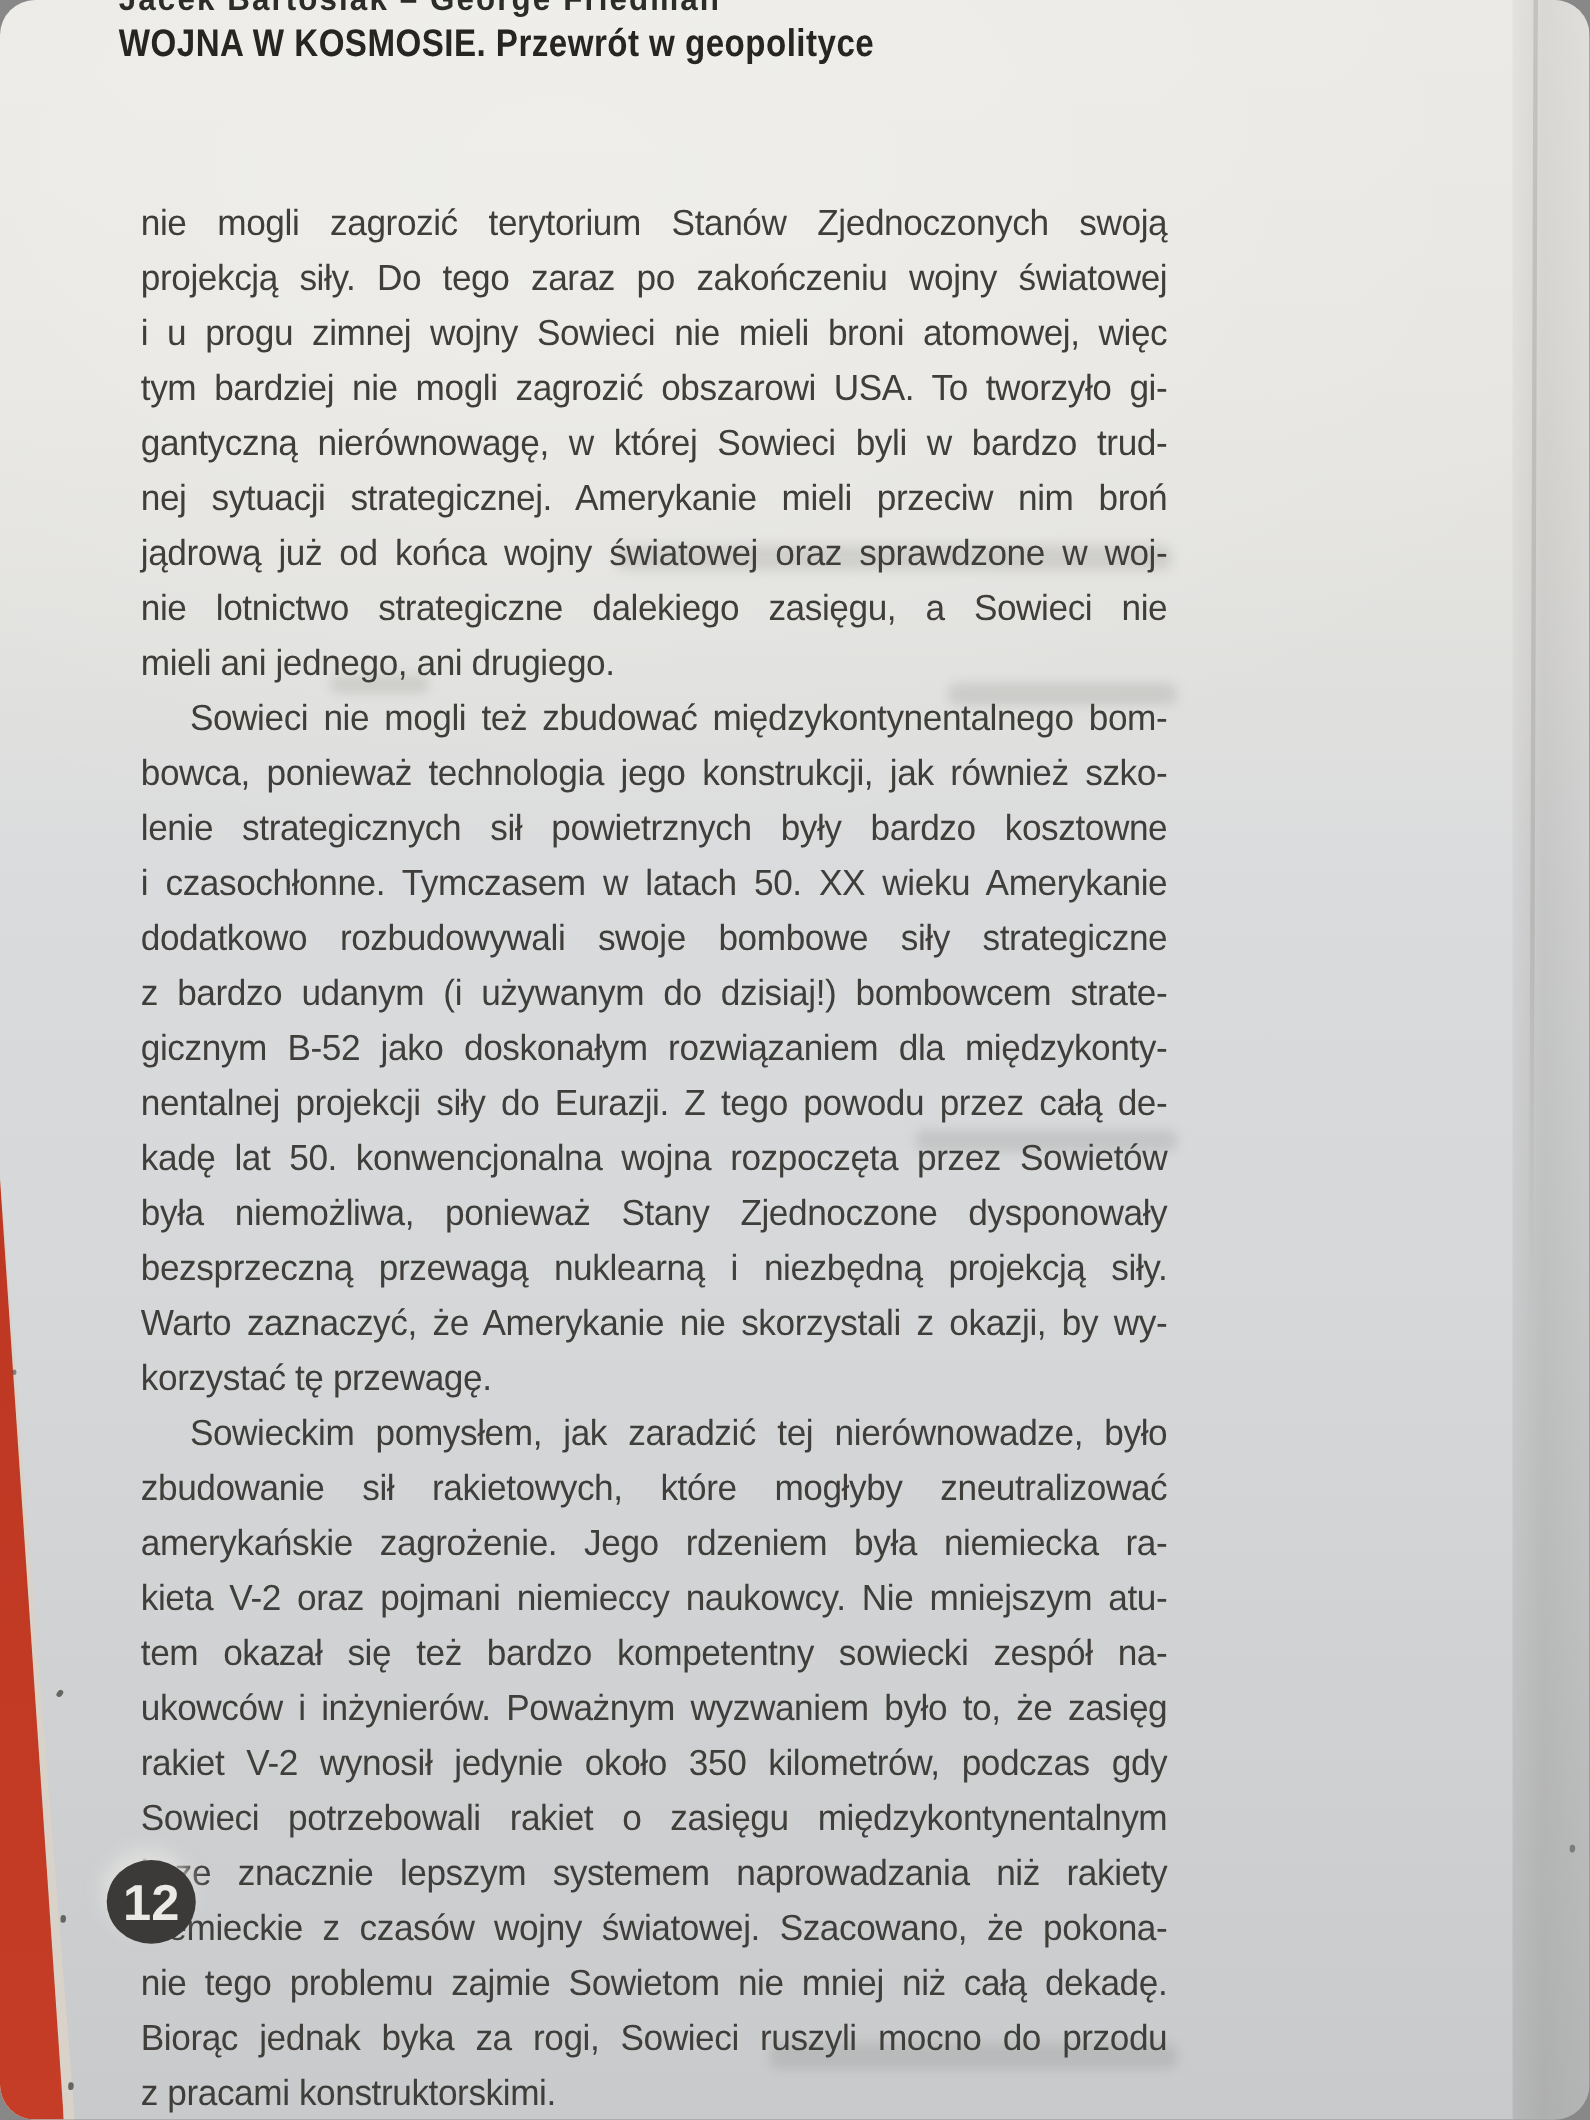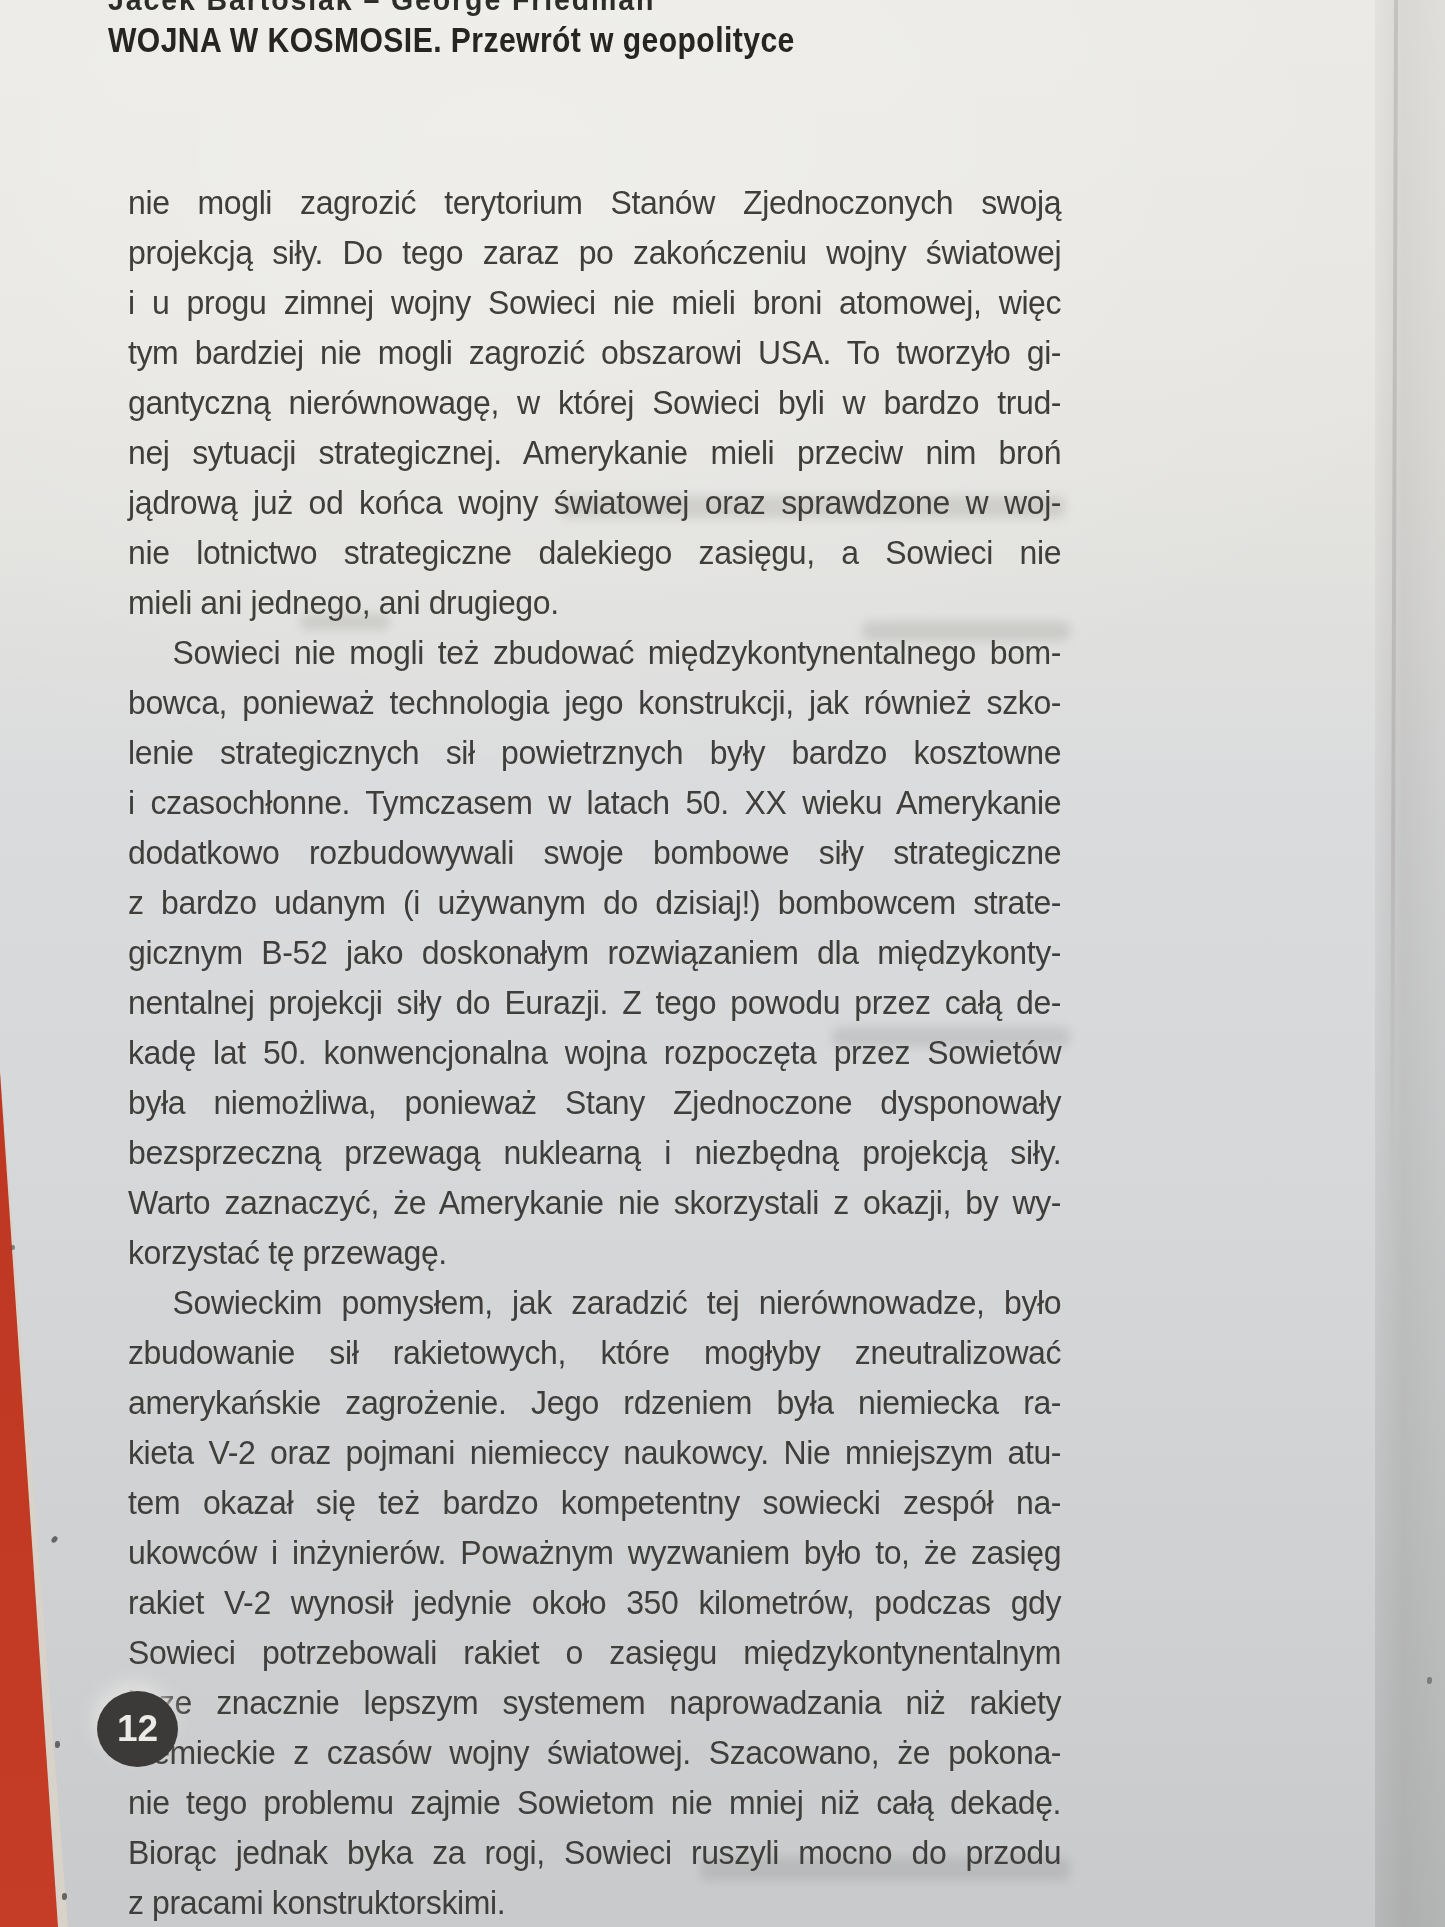--- a/index.html
+++ b/index.html
@@ -6,20 +6,21 @@
   .photo {
     position: relative;
     width: 1445px;
     height: 1927px;
     overflow: hidden;
     font-family: "Liberation Sans", "DejaVu Sans", sans-serif;
     background: linear-gradient(180deg,
       #eae9e5 0%, #e7e6e2 18%, #e0e0de 32%,
       #dadbdd 42%, #d6d8da 58%, #d2d4d6 72%,
       #cdcfd1 86%, #c8cacc 100%);
+    border-radius: 32px;
   }
   
   .photo::before{
     content:""; position:absolute; inset:0;
     background: radial-gradient(120% 55% at 35% 8%, rgba(255,255,255,0.28), rgba(255,255,255,0) 60%);
     pointer-events:none;
   }
 
   
   .right-band{
@@ -73,21 +74,21 @@
   .line.last{ text-align-last:left; }
   .line.indent{ text-indent:46px; }
 
   
   .page-badge{
     position:absolute; left:97px; top:1691px; width:81px; height:76px;
     border-radius:50%;
     background: var(--badge-bg,#3b3a38);
     color: var(--badge-text,#eceae7);
     display:flex; align-items:center; justify-content:center;
-    font-weight:700; font-size:37px;
+    font-weight:700; font-size:46px;
     box-shadow: -4px -10px 18px rgba(225,225,222,0.9);
   }
 
   
   .smudge{
     position:absolute; height:22px; border-radius:8px;
     background: rgba(122,122,114,0.20);
     filter: blur(5px);
   }
   .smudge.s1{ left:560px; top:496px; width:505px; }

